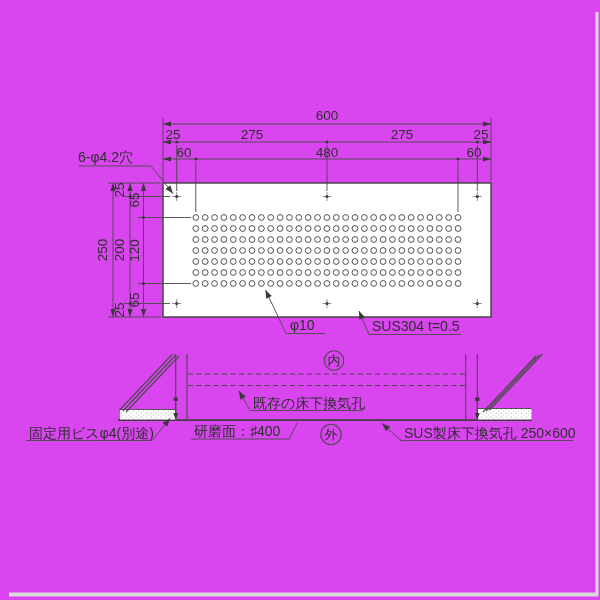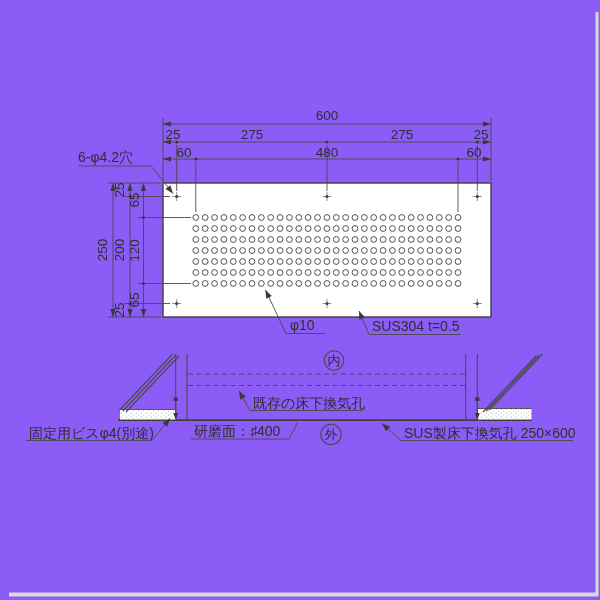--- a/index.html
+++ b/index.html
@@ -1,16 +1,16 @@
 <!DOCTYPE html>
 <html><head>
 <meta charset="utf-8">
 <style>
   html,body{margin:0;padding:0;background:#ffffff;}
-  .stage{width:600px;height:600px;position:relative;background:#8b5cf6;overflow:hidden;}
+  .stage{width:600px;height:600px;position:relative;background:#d946ef;overflow:hidden;}
   svg{display:block;}
   text{font-family:"Liberation Sans","DejaVu Sans",sans-serif;fill:#2f2f2f;}
   .dimtxt{font-size:13.5px;}
   .lbltxt{font-size:14px;}
   .marktxt{font-size:13px;}
   .thin{stroke:#4a4a4a;stroke-width:0.9;fill:none;}
   .med{stroke:#4a4a4a;stroke-width:1.1;fill:none;}
   .dash{stroke:#4a4a4a;stroke-width:1.2;fill:none;stroke-dasharray:5,3.5;}
   .arr{fill:#3a3a3a;stroke:none;}
   .dot{fill:#3a3a3a;stroke:none;}

